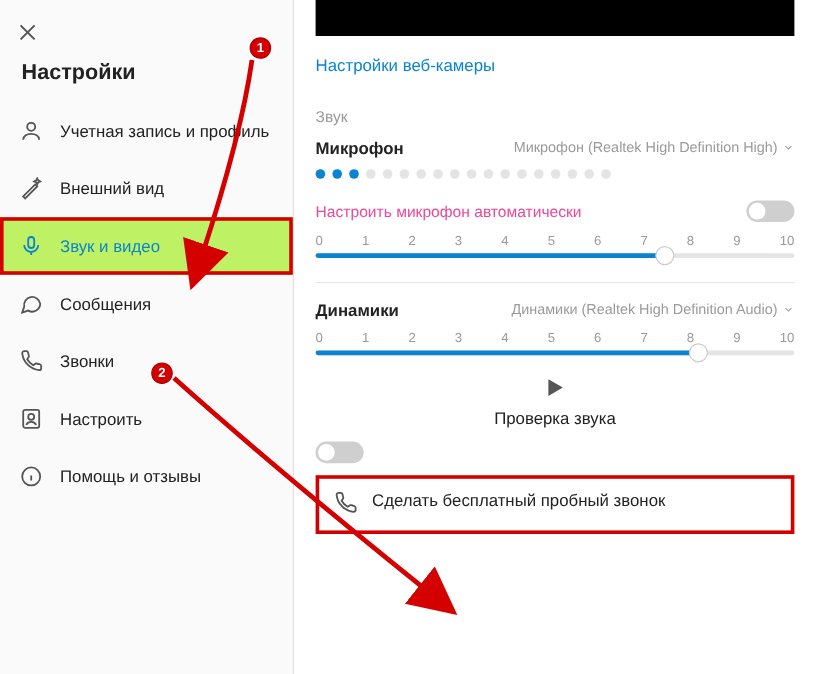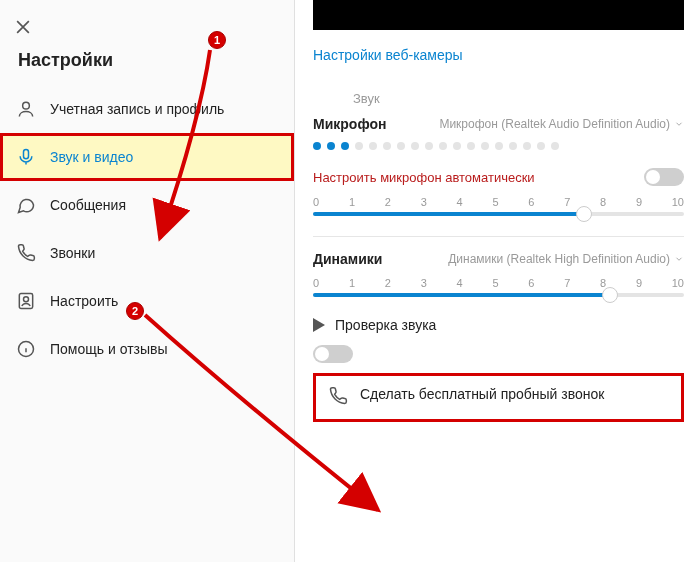--- a/index.html
+++ b/index.html
@@ -1,44 +1,44 @@
 <!DOCTYPE html>
 <html><head>
 <meta charset="utf-8">
 <style>
   * { box-sizing: border-box; margin: 0; padding: 0; font-family: "Segoe UI", Arial, sans-serif; }
   body { width: 696px; height: 562px; display: flex; background: #fff; position: relative; overflow: hidden; }
-  .sidebar { width: 295px; border-right: 1px solid #e0e0e0; padding: 12px 0 0 0; background: #fafafa; }
+  .sidebar { width: 245px; border-right: 1px solid #e0e0e0; padding: 12px 0 0 0; background: #fafafa; }
   .close-btn { width: 30px; height: 30px; display: flex; align-items: center; justify-content: center; margin-left: 8px; cursor: pointer; color: #555; }
   .title { font-size: 18px; font-weight: 600; padding: 8px 18px 14px 18px; color: #222; }
   .nav { list-style: none; }
   .nav-item { display: flex; align-items: center; gap: 14px; padding: 14px 16px; font-size: 14px; color: #222; cursor: pointer; border-bottom: 0; }
   .nav-item .icon { width: 20px; height: 20px; display: flex; align-items: center; justify-content: center; color: #555; flex-shrink: 0; }
-  .nav-item.active { background: #fef9c3; }
+  .nav-item.active { background: #bef264; }
   .nav-item.active .icon, .nav-item.active span.lbl { color: #0a84d0; }
   .nav-item.highlighted { outline: 3px solid #d40000; outline-offset: -3px; }
-  .main { flex: 1; padding: 0 12px 10px 18px; overflow: hidden; }
+  .main { flex: 1; padding: 0 34px 10px 18px; overflow: hidden; }
   .blackbar { height: 30px; background: #000; margin: 0 -0px 16px 0; }
   .link { color: #0a84d0; font-size: 14px; margin-bottom: 28px; display: inline-block; cursor: pointer; }
-  .section-label { color: #9a9a9a; font-size: 13px; margin-bottom: 10px; margin-left: 40px; }
+  .section-label { color: #9a9a9a; font-size: 13px; margin-bottom: 10px; }
   .row { display: flex; justify-content: space-between; align-items: center; margin-bottom: 10px; }
   .row-title { font-weight: 700; font-size: 14px; color: #222; }
   .device-sel { color: #9a9a9a; font-size: 12px; cursor: pointer; display: flex; align-items: center; gap: 4px; }
   .dots { display: flex; gap: 6px; margin: 8px 0 18px 0; }
   .dot { width: 8px; height: 8px; border-radius: 50%; background: #e4e4e4; }
   .dot.on { background: #0a84d0; }
-  .auto-row { display: flex; justify-content: space-between; align-items: center; font-size: 13px; color: #b91c1c; margin-bottom: 10px; text-align: right; }
+  .auto-row { display: flex; justify-content: space-between; align-items: center; font-size: 13px; color: #ec4899; margin-bottom: 10px; text-align: right; }
   .toggle { width: 40px; height: 18px; background: #cfcfcf; border-radius: 10px; position: relative; cursor: pointer; }
   .toggle::after { content: ""; position: absolute; left: 2px; top: 2px; width: 14px; height: 14px; background: #fff; border-radius: 50%; }
   .slider-wrap { margin: 6px 0 20px 0; }
   .ticks { display: flex; justify-content: space-between; font-size: 11px; color: #9a9a9a; margin-bottom: 4px; }
   .track { position: relative; height: 4px; background: #e4e4e4; border-radius: 2px; }
   .fill { position: absolute; height: 100%; background: #0a84d0; border-radius: 2px; }
   .thumb { position: absolute; top: 50%; width: 16px; height: 16px; background: #fff; border: 1px solid #ccc; border-radius: 50%; transform: translate(-50%, -50%); }
-  .play-row { display: flex; align-items: center; gap: 10px; font-size: 14px; color: #222; margin: 12px 0; cursor: pointer; }
+  .play-row { display: flex; align-items: center; gap: 10px; font-size: 14px; color: #222; margin: 12px 0; cursor: pointer; flex-direction: column; }
   .play-icon { width: 0; height: 0; border-left: 12px solid #555; border-top: 7px solid transparent; border-bottom: 7px solid transparent; }
   .call-box { border: 3px solid #d40000; padding: 10px 12px; display: flex; align-items: flex-start; gap: 12px; font-size: 14px; color: #222; cursor: pointer; margin-top: 6px; }
   .marker { position: absolute; width: 18px; height: 18px; background: #d40000; color: #fff; font-size: 11px; font-weight: bold; border-radius: 50%; display: flex; align-items: center; justify-content: center; z-index: 50; border: 1px solid #a00; }
   .arrow-svg { position: absolute; pointer-events: none; z-index: 40; }
   svg.i { width: 20px; height: 20px; }
   .divider { height: 1px; background: #e6e6e6; margin: 8px 0 14px 0; }
 </style>
 </head>
 <body>
 
@@ -52,20 +52,29 @@
   <ul class="nav">
     <li class="nav-item">
       <span class="icon">
           <svg class="i" viewBox="0 0 24 24" fill="none" stroke="currentColor" stroke-width="1.8">
             <circle cx="12" cy="8" r="4"></circle>
             <path d="M4 21c0-4 4-6 8-6s8 2 8 6"></path>
           </svg>
         </span>
       <span class="lbl">Учетная запись и профиль</span>
     </li>
+    <li class="nav-item">
+      <span class="icon">
+          <svg class="i" viewBox="0 0 24 24" fill="none" stroke="currentColor" stroke-width="1.8">
+            <path d="M4 20L16 8l2 2L6 22z"></path>
+            <path d="M18 2l1 2 2 1-2 1-1 2-1-2-2-1 2-1z"></path>
+          </svg>
+        </span>
+      <span class="lbl">Внешний вид</span>
+    </li>
     <li class="nav-item active highlighted">
       <span class="icon">
           <svg class="i" viewBox="0 0 24 24" fill="none" stroke="currentColor" stroke-width="1.8">
             <rect x="9" y="3" width="6" height="11" rx="3"></rect>
             <path d="M5 11a7 7 0 0 0 14 0M12 18v3"></path>
           </svg>
         </span>
       <span class="lbl">Звук и видео</span>
     </li>
     <li class="nav-item">
@@ -108,21 +117,21 @@
 
 <div class="main">
   <div class="blackbar"></div>
   <a class="link">Настройки веб-камеры</a>
 
   <div class="section-label">Звук</div>
 
   <div class="row">
     <div class="row-title">Микрофон</div>
     <div class="device-sel">
-      <span>Микрофон (Realtek Audio Definition Audio)</span>
+      <span>Микрофон (Realtek High Definition High)</span>
       <svg width="10" height="10" viewBox="0 0 24 24" stroke="currentColor" fill="none" stroke-width="2">
           <path d="M6 9l6 6 6-6"></path>
         </svg>
     </div>
   </div>
   <div class="dots" id="mic-dots">
       <div class="dot on"></div>
       <div class="dot on"></div>
       <div class="dot on"></div>
       <div class="dot"></div>

